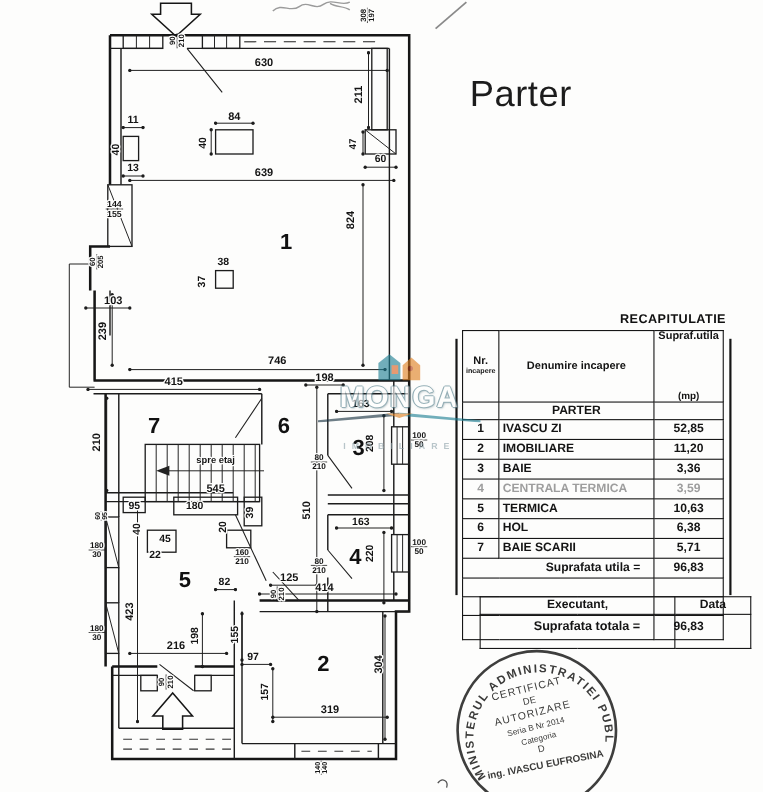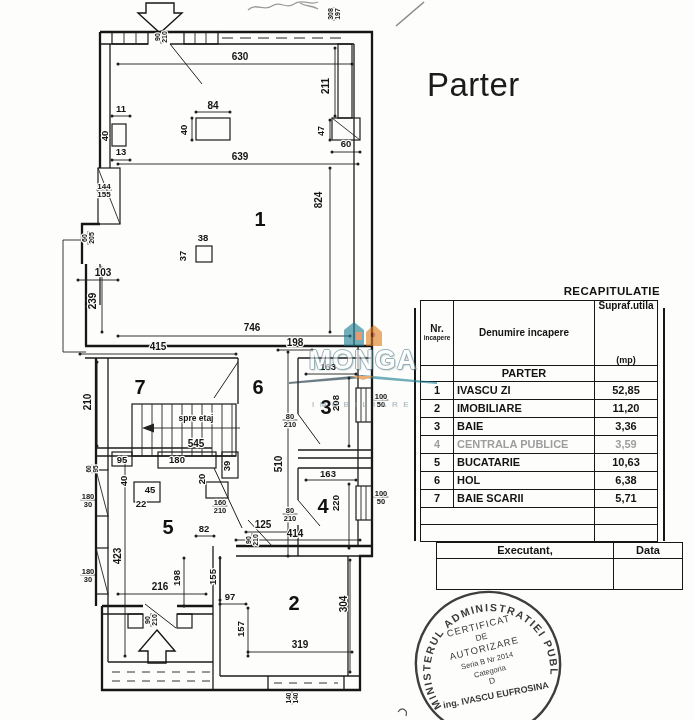--- a/index.html
+++ b/index.html
@@ -444,47 +444,55 @@
             <td class="c2">IMOBILIARE</td>
             <td class="c3">11,20</td>
           </tr>
           <tr class="data">
             <td class="c1">3</td>
             <td class="c2">BAIE</td>
             <td class="c3">3,36</td>
           </tr>
           <tr class="data faded">
             <td class="c1">4</td>
-            <td class="c2">CENTRALA PUBLICE</td>
+            <td class="c2">CENTRALA TERMICA</td>
             <td class="c3">3,59</td>
           </tr>
           <tr class="data">
             <td class="c1">5</td>
-            <td class="c2">BUCATARIE</td>
+            <td class="c2">TERMICA</td>
             <td class="c3">10,63</td>
           </tr>
           <tr class="data">
             <td class="c1">6</td>
             <td class="c2">HOL</td>
             <td class="c3">6,38</td>
           </tr>
           <tr class="data">
             <td class="c1">7</td>
             <td class="c2">BAIE SCARII</td>
             <td class="c3">5,71</td>
           </tr>
         </tbody>
       <tbody>
+          <tr class="sum">
+        <td class="sl" colspan="2">Suprafata utila =</td>
+        <td class="c3">96,83</td>
+      </tr>
       <tr class="empty">
         <td colspan="2"></td>
             <td class="c3"></td>
       </tr>
       <tr class="empty">
         <td colspan="2"></td>
             <td class="c3"></td>
+      </tr>
+      <tr class="total">
+        <td class="sl" colspan="2">Suprafata totala =</td>
+        <td class="c3">96,83</td>
       </tr>
     </tbody>
       </table>
   </div>
 
   <div class="signoff">
     <table class="grid">
       <tbody>
           <tr class="sg1">
         <td colspan="2" style="width:170px">Executant,</td>

